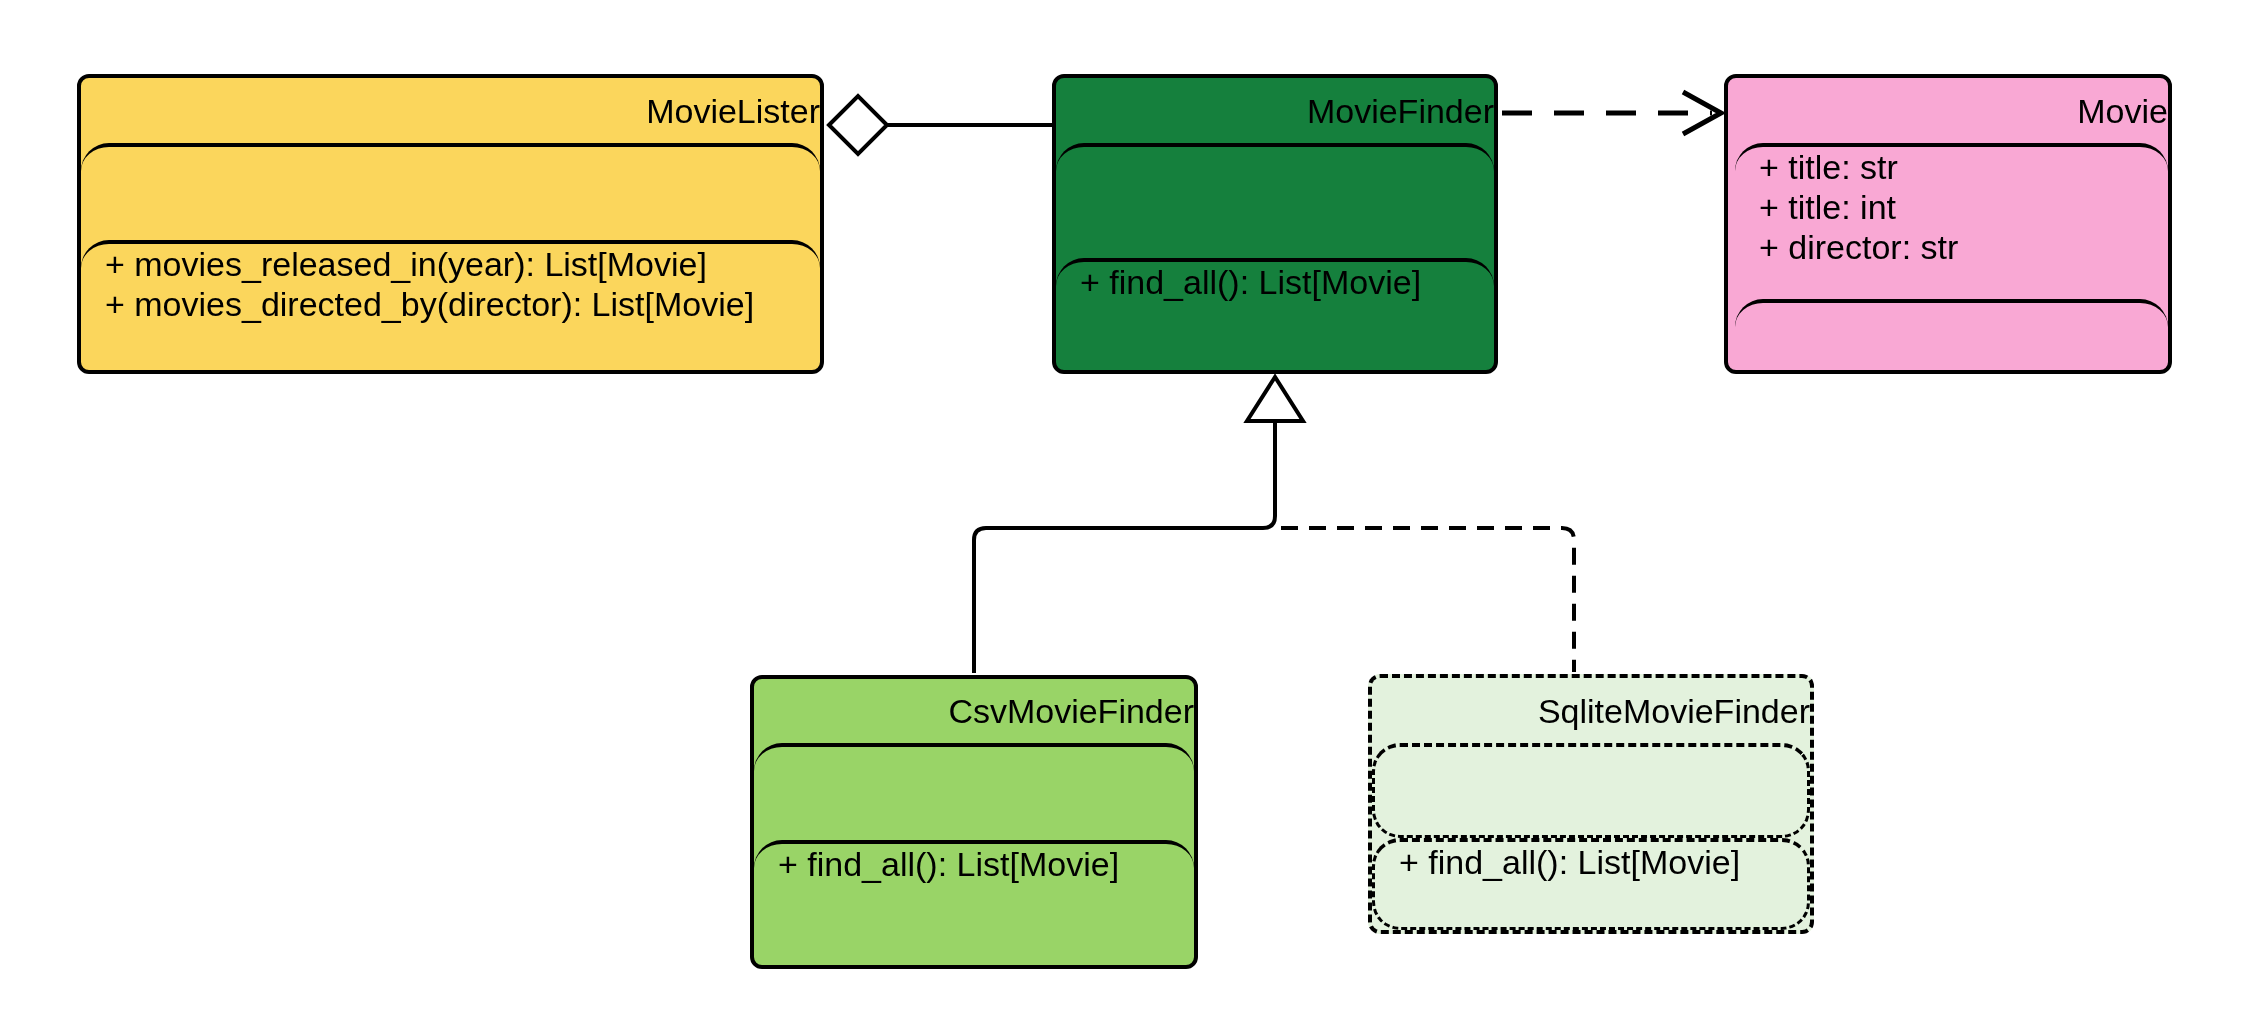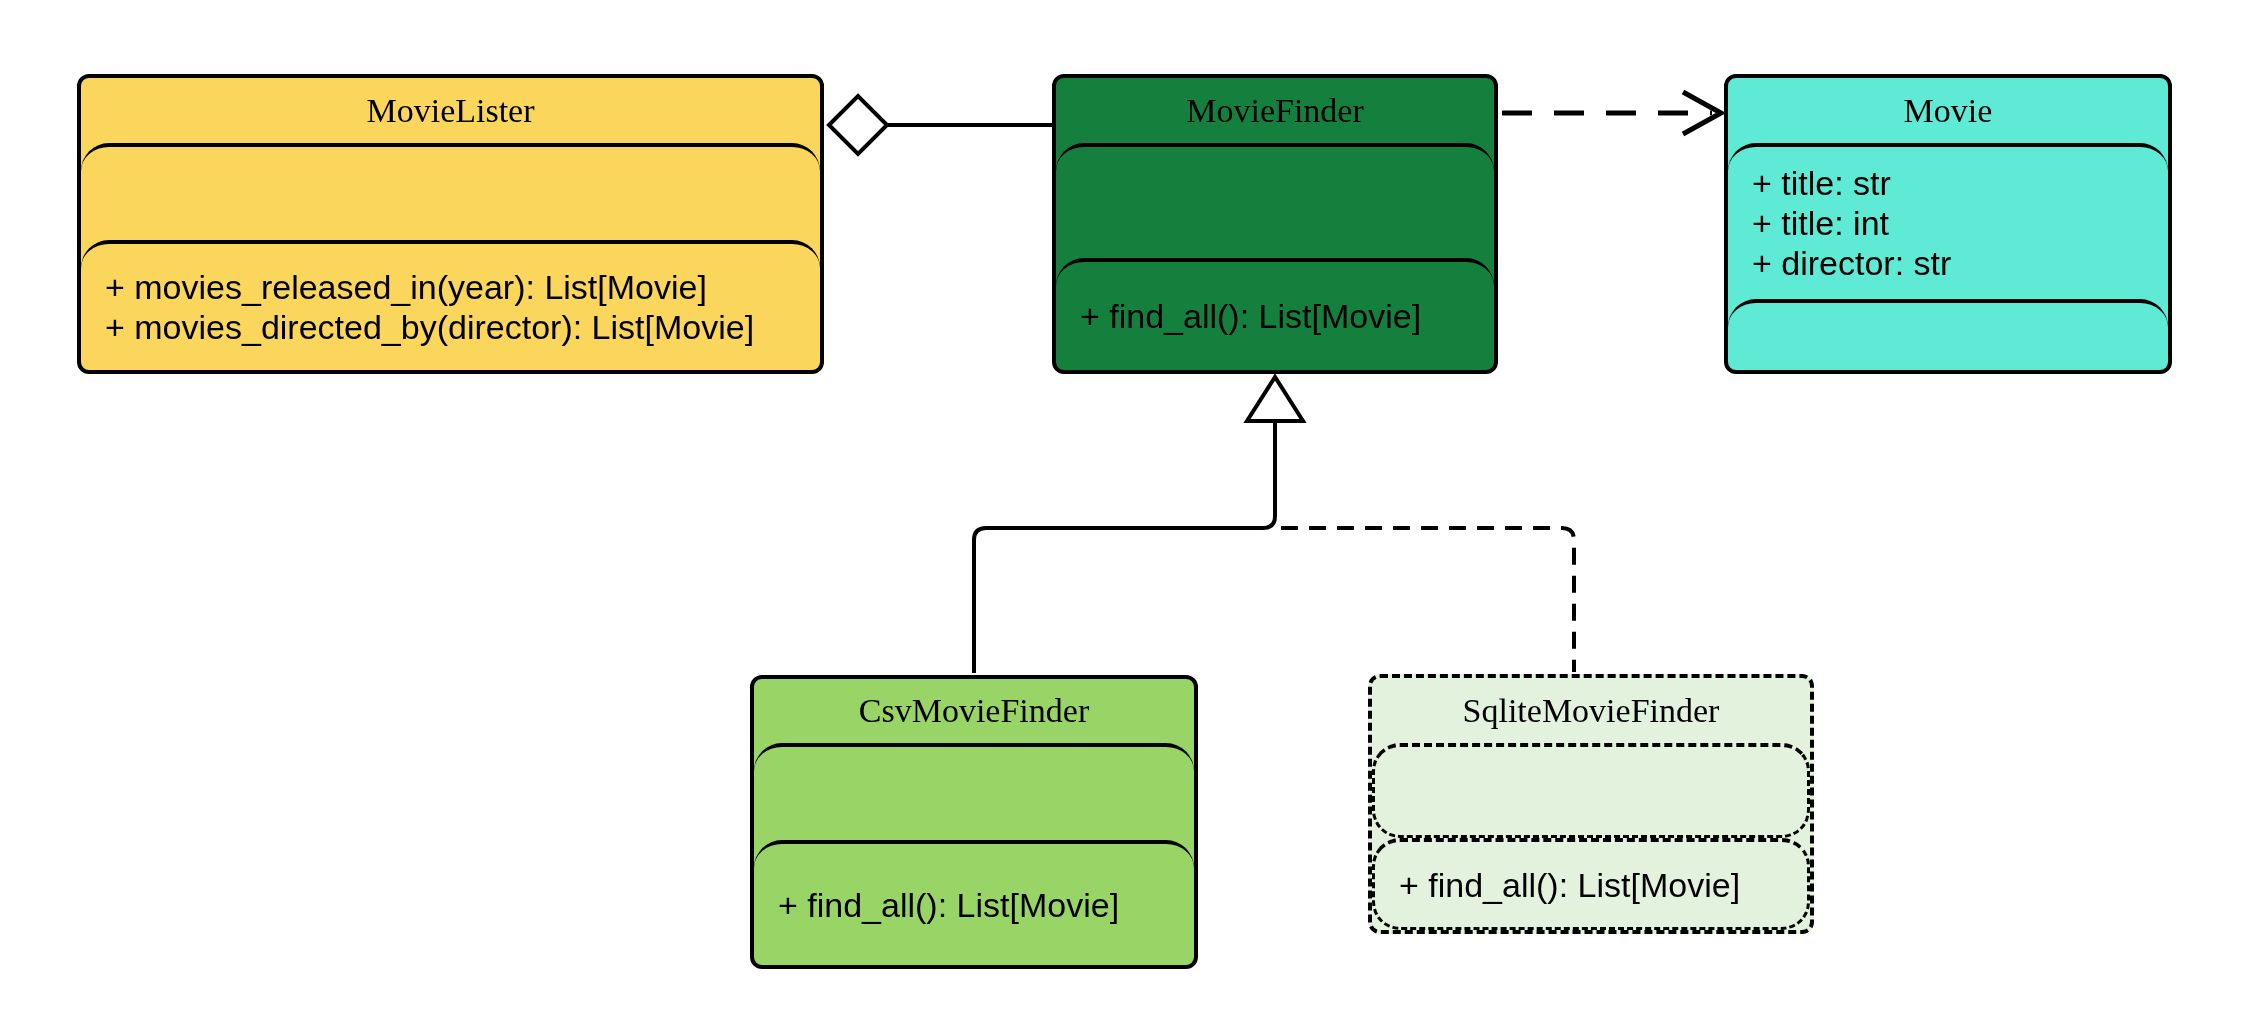--- a/index.html
+++ b/index.html
@@ -25,30 +25,28 @@
     border: 4px solid #000000;
     border-radius: 12px;
     display: flex;
     flex-direction: column;
     font-size: 34px;
     line-height: 40px;
   }
   .uml-box .sec-title {
     display: flex;
     align-items: center;
-    justify-content: center;
+    justify-content: flex-end;
     flex: 0 0 auto;
-    font-family: Liberation Serif, serif;
   }
   .uml-box .sec-attrs,
   .uml-box .sec-methods {
     border-top: 4px solid #000000;
     display: flex;
     flex-direction: column;
-    justify-content: center;
     padding-left: 24px;
     padding-right: 10px;
     border-radius: 28px;
   }
   .uml-box .sec-methods { flex: 1 1 auto; }
 
   .uml-box.dashed,
   .uml-box.dashed .sec-attrs,
   .uml-box.dashed .sec-methods {
     border-style: dashed;
@@ -102,21 +100,21 @@
   <div class="uml-box box-moviefinder" style="background-color: #15803d;">
     <div class="sec-title">
       <span>MovieFinder</span>
     </div>
     <div class="sec-attrs"></div>
     <div class="sec-methods">
       <div>+ find_all(): List[Movie]</div>
     </div>
   </div>
 
-  <div class="uml-box box-movie" style="background-color: #5eead4;">
+  <div class="uml-box box-movie" style="background-color: #f9a8d4; padding-left: 7px;">
     <div class="sec-title">
       <span>Movie</span>
     </div>
     <div class="sec-attrs">
       <div>+ title: str</div>
       <div>+ title: int</div>
       <div>+ director: str</div>
     </div>
     <div class="sec-methods"></div>
   </div>

